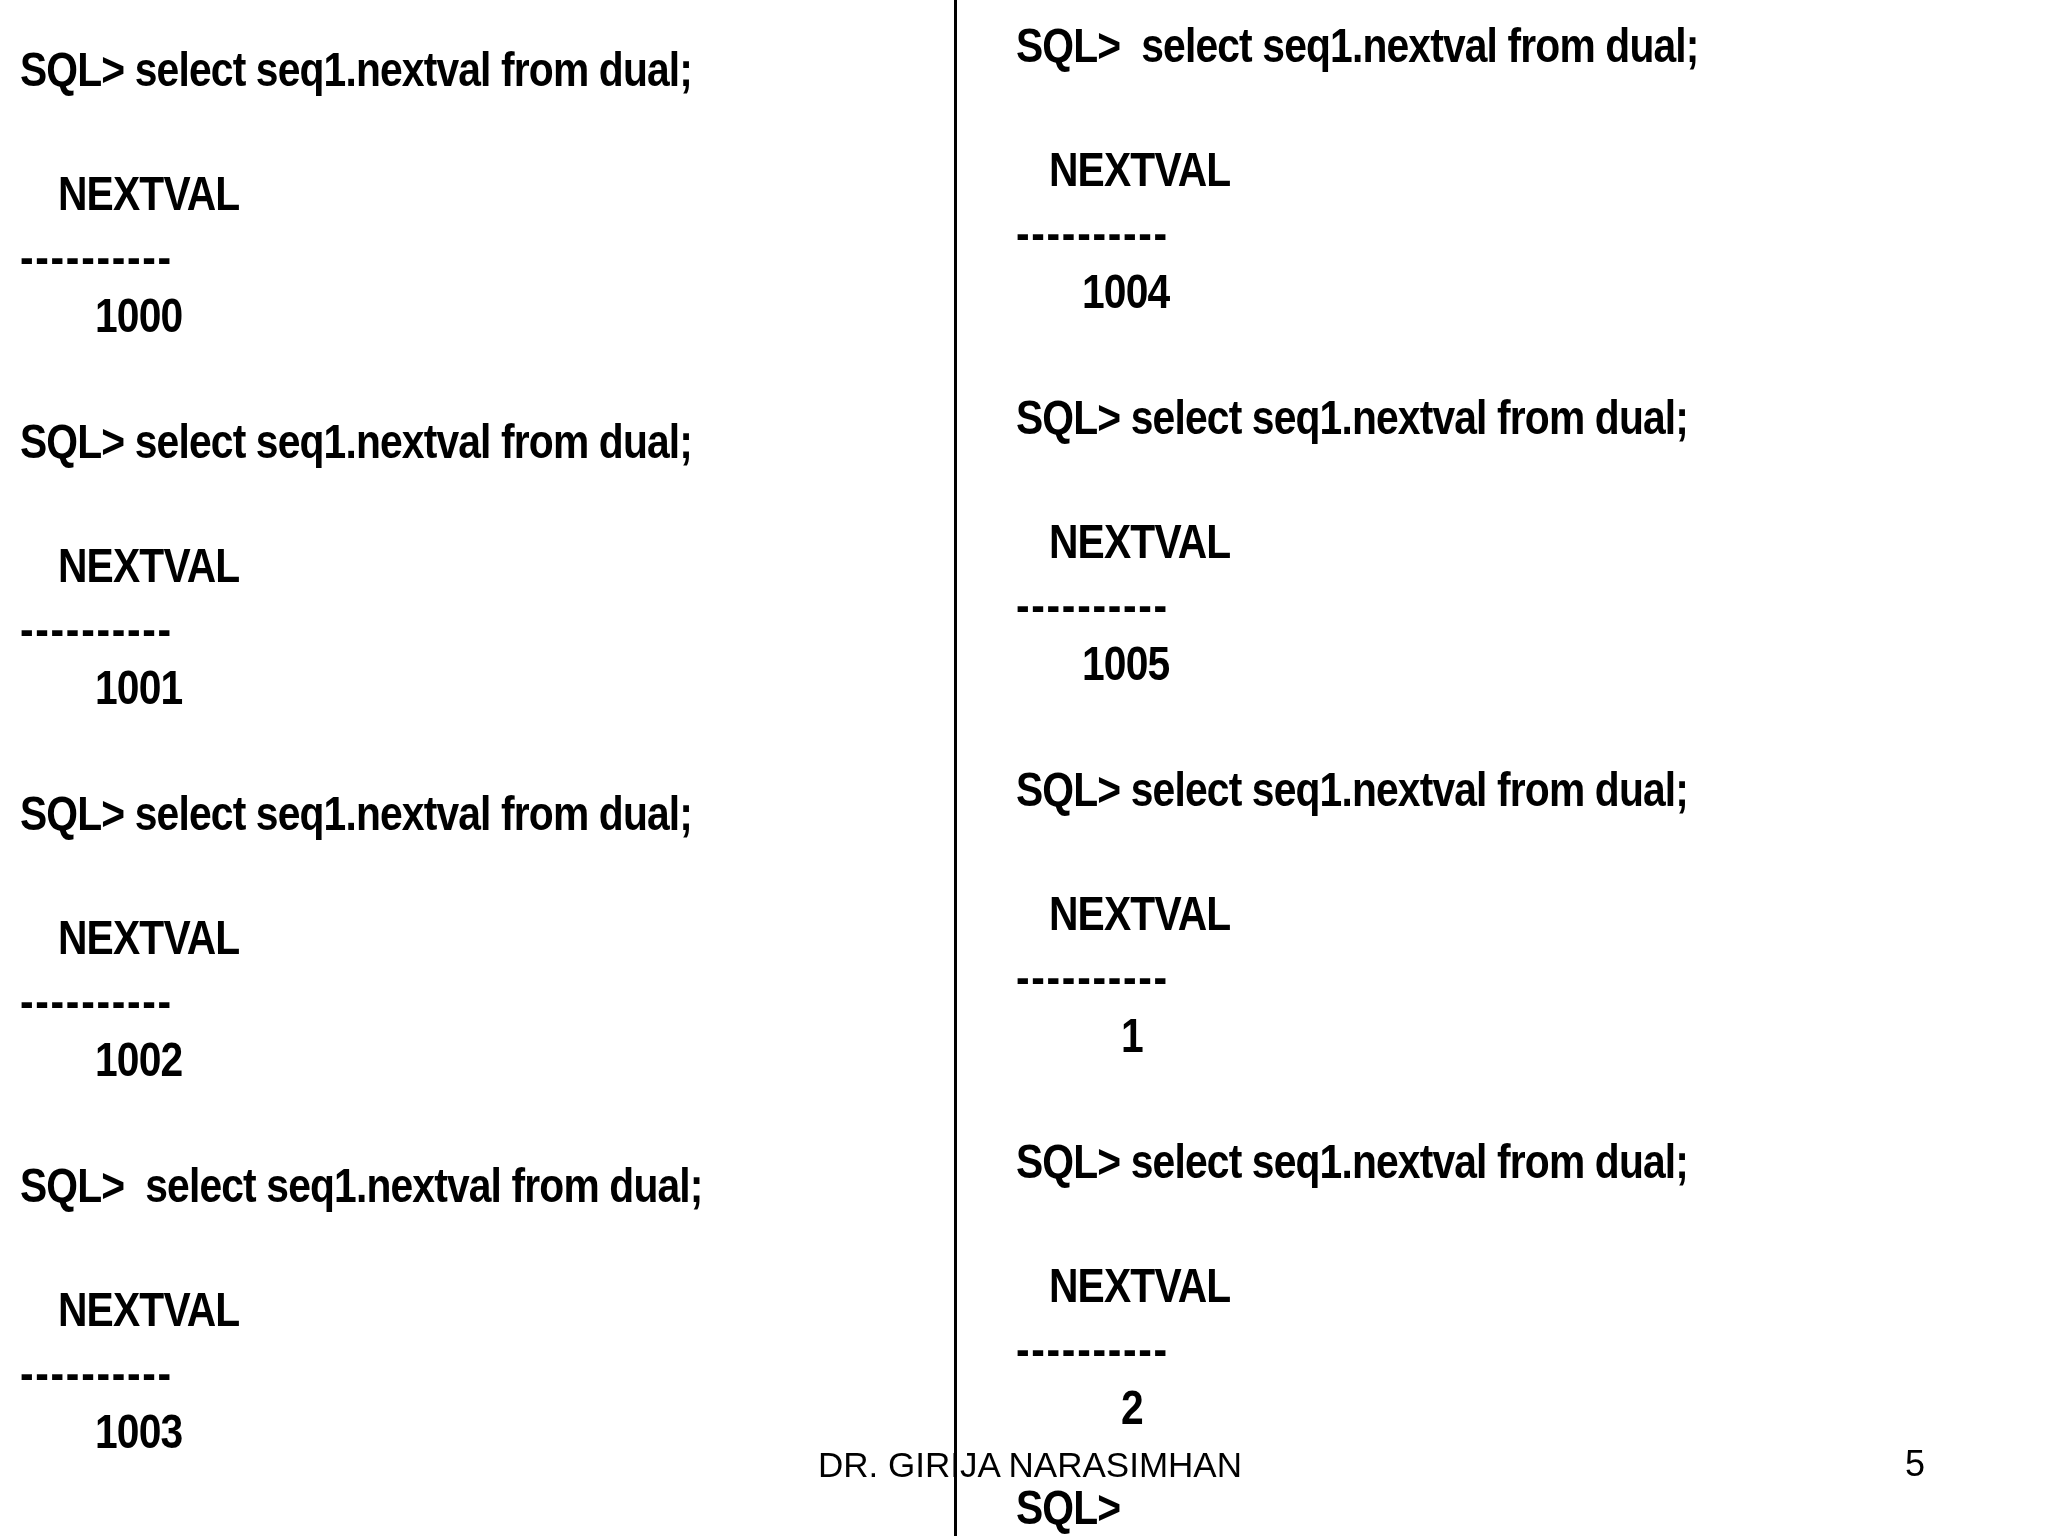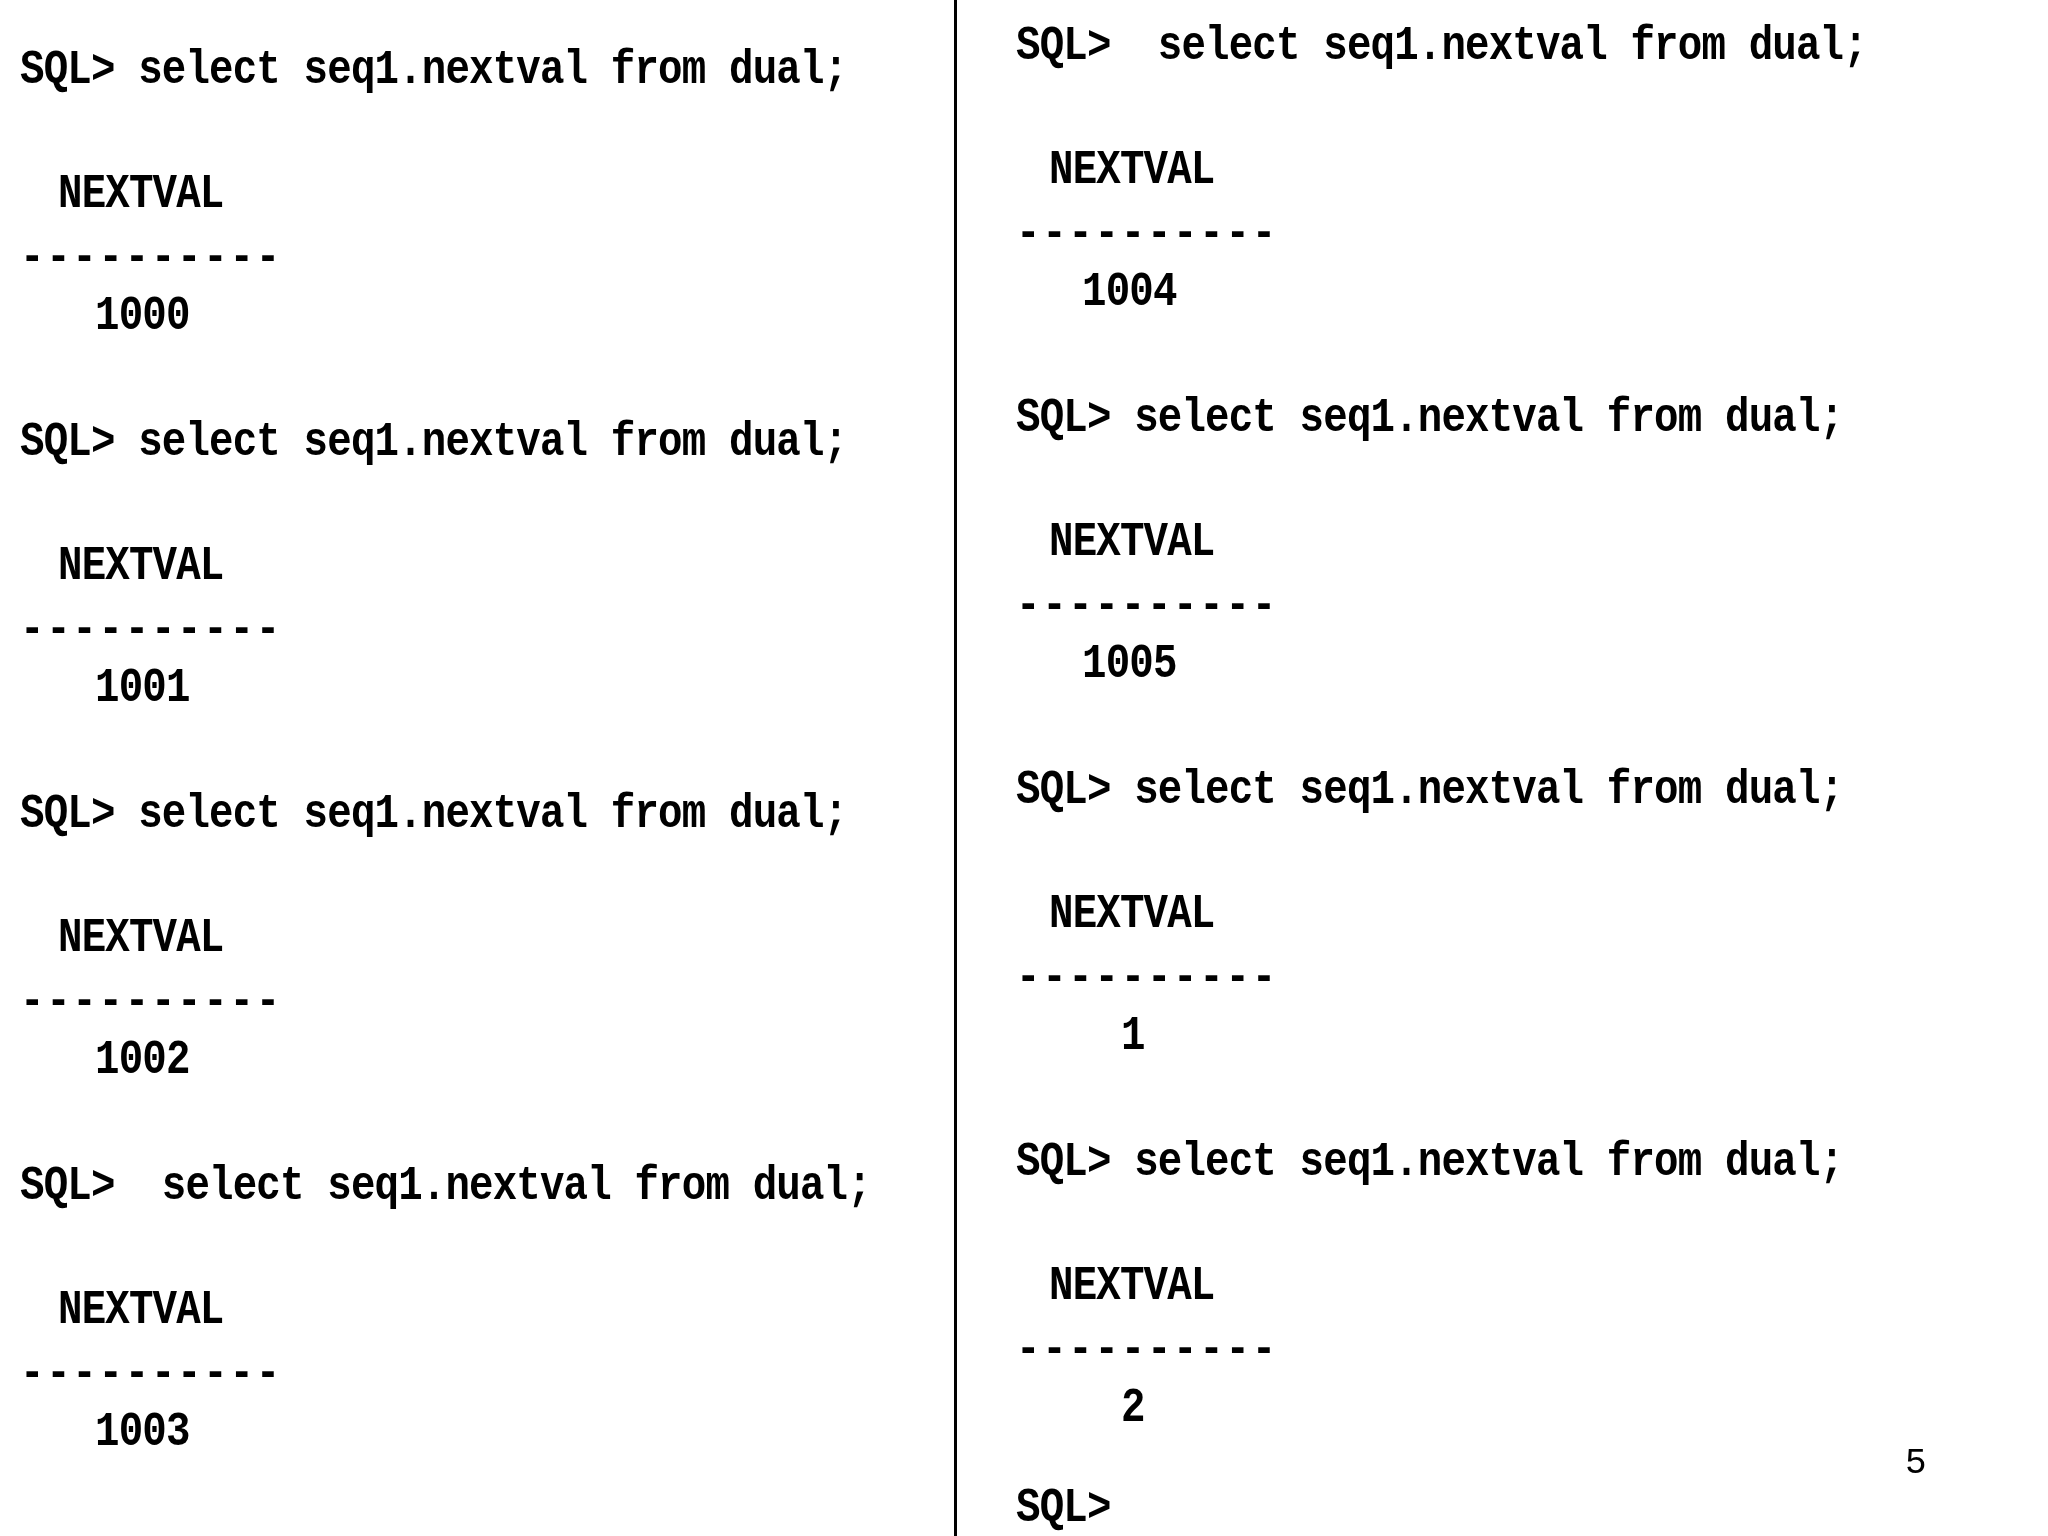--- a/index.html
+++ b/index.html
@@ -6,21 +6,21 @@
     margin: 0;
     padding: 0;
     background: #ffffff;
   }
   .slide {
     position: relative;
     width: 2048px;
     height: 1536px;
     background: #ffffff;
     overflow: hidden;
-    font-family: Liberation Mono, monospace;
+    font-family: Liberation Sans, sans-serif;
     color: #000000;
   }
   .divider {
     position: absolute;
     left: 954px;
     top: 0;
     width: 3px;
     height: 1536px;
     background: #000000;
     z-index: 0;
@@ -148,15 +148,16 @@
     </div>
     <div class="block rb4 block-1digit">
       <div class="line prompt">SQL&gt; select seq1.nextval from dual;</div>
       <div class="line hdr">NEXTVAL</div>
       <div class="line sep">----------</div>
       <div class="line val">2</div>
     </div>
     <div class="partial-prompt">SQL&gt;</div>
   </div>
 
+  <div class="footer-author">DR. GIRIJA NARASIMHAN</div>
   <div class="page-number">5</div>
 
 </div>
 
 </body></html>

